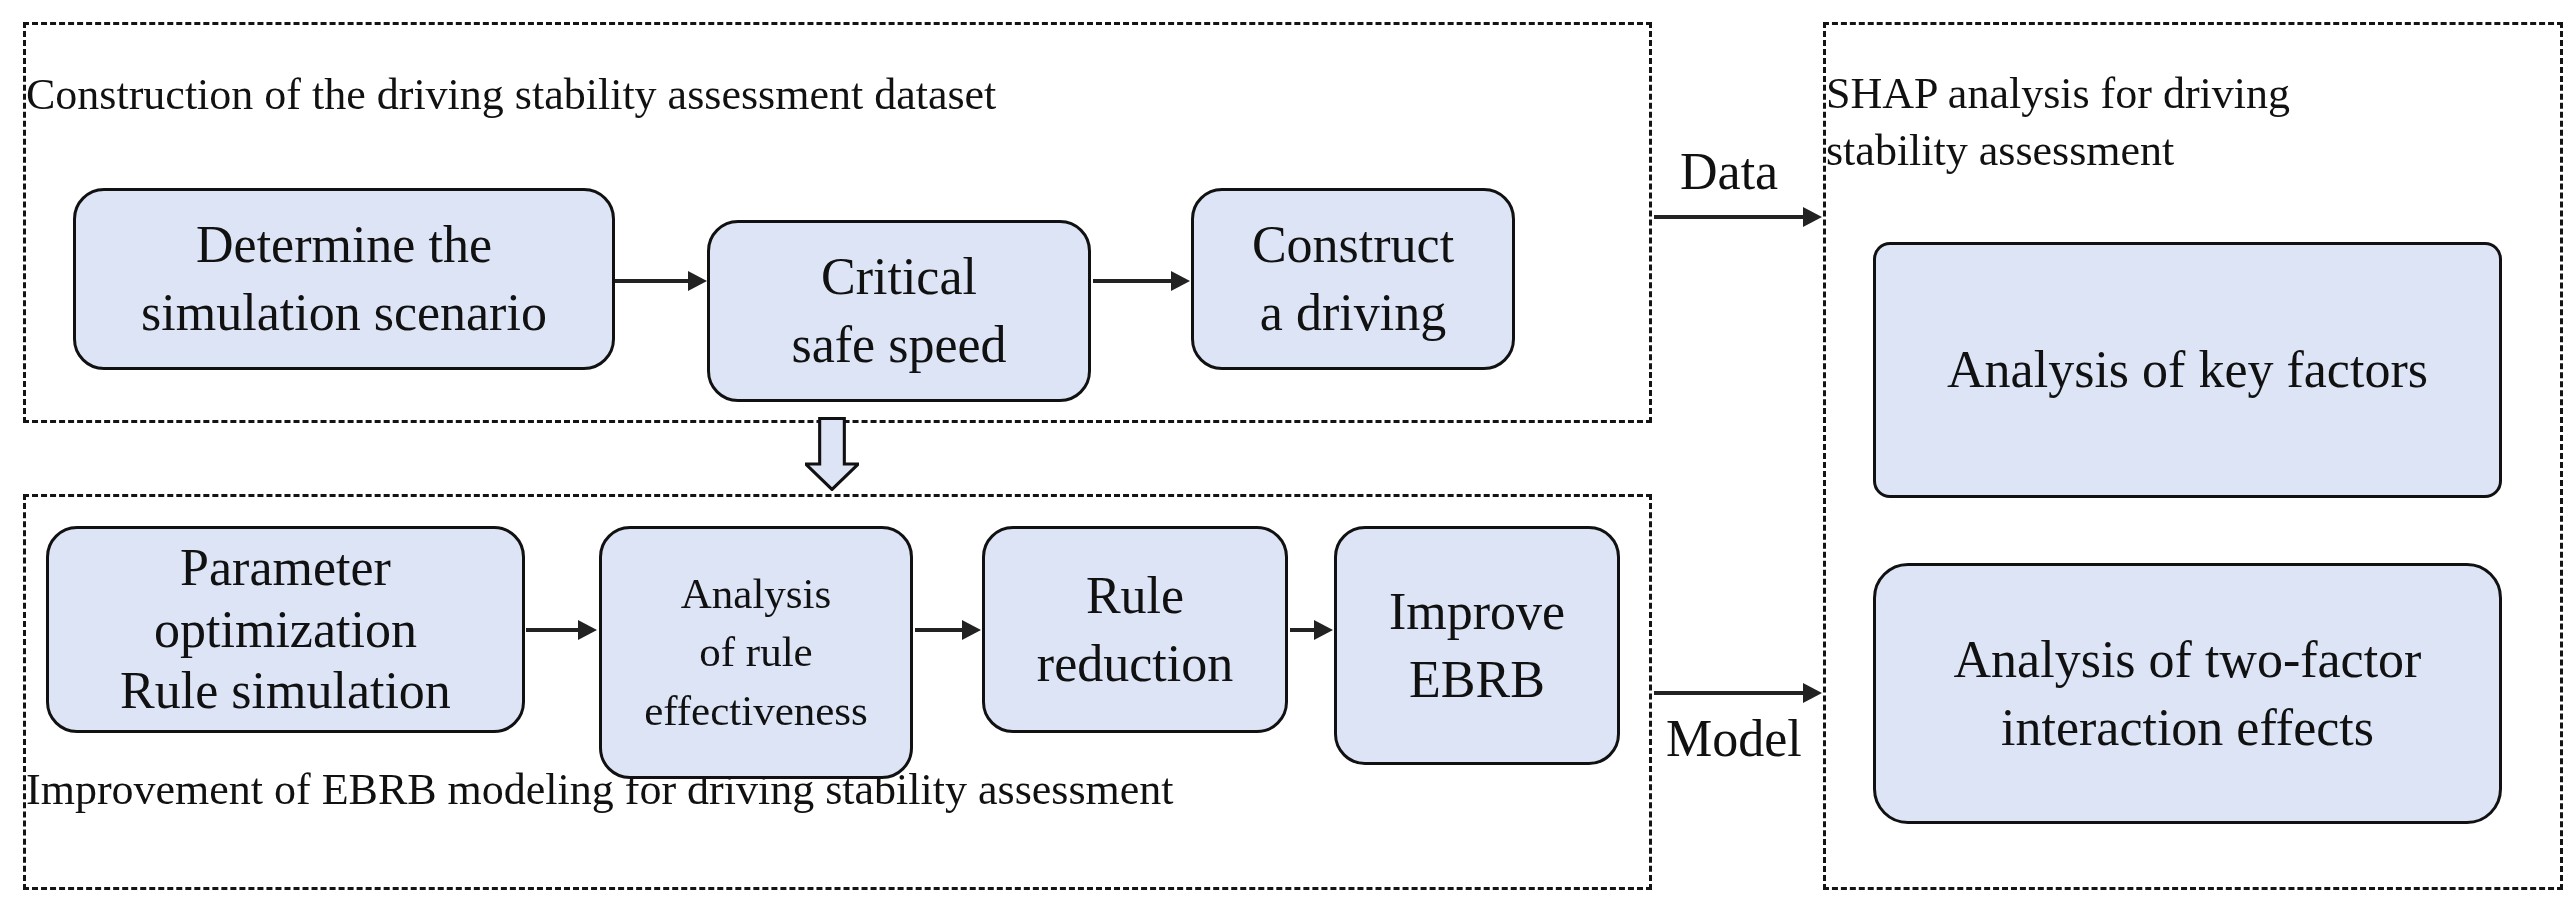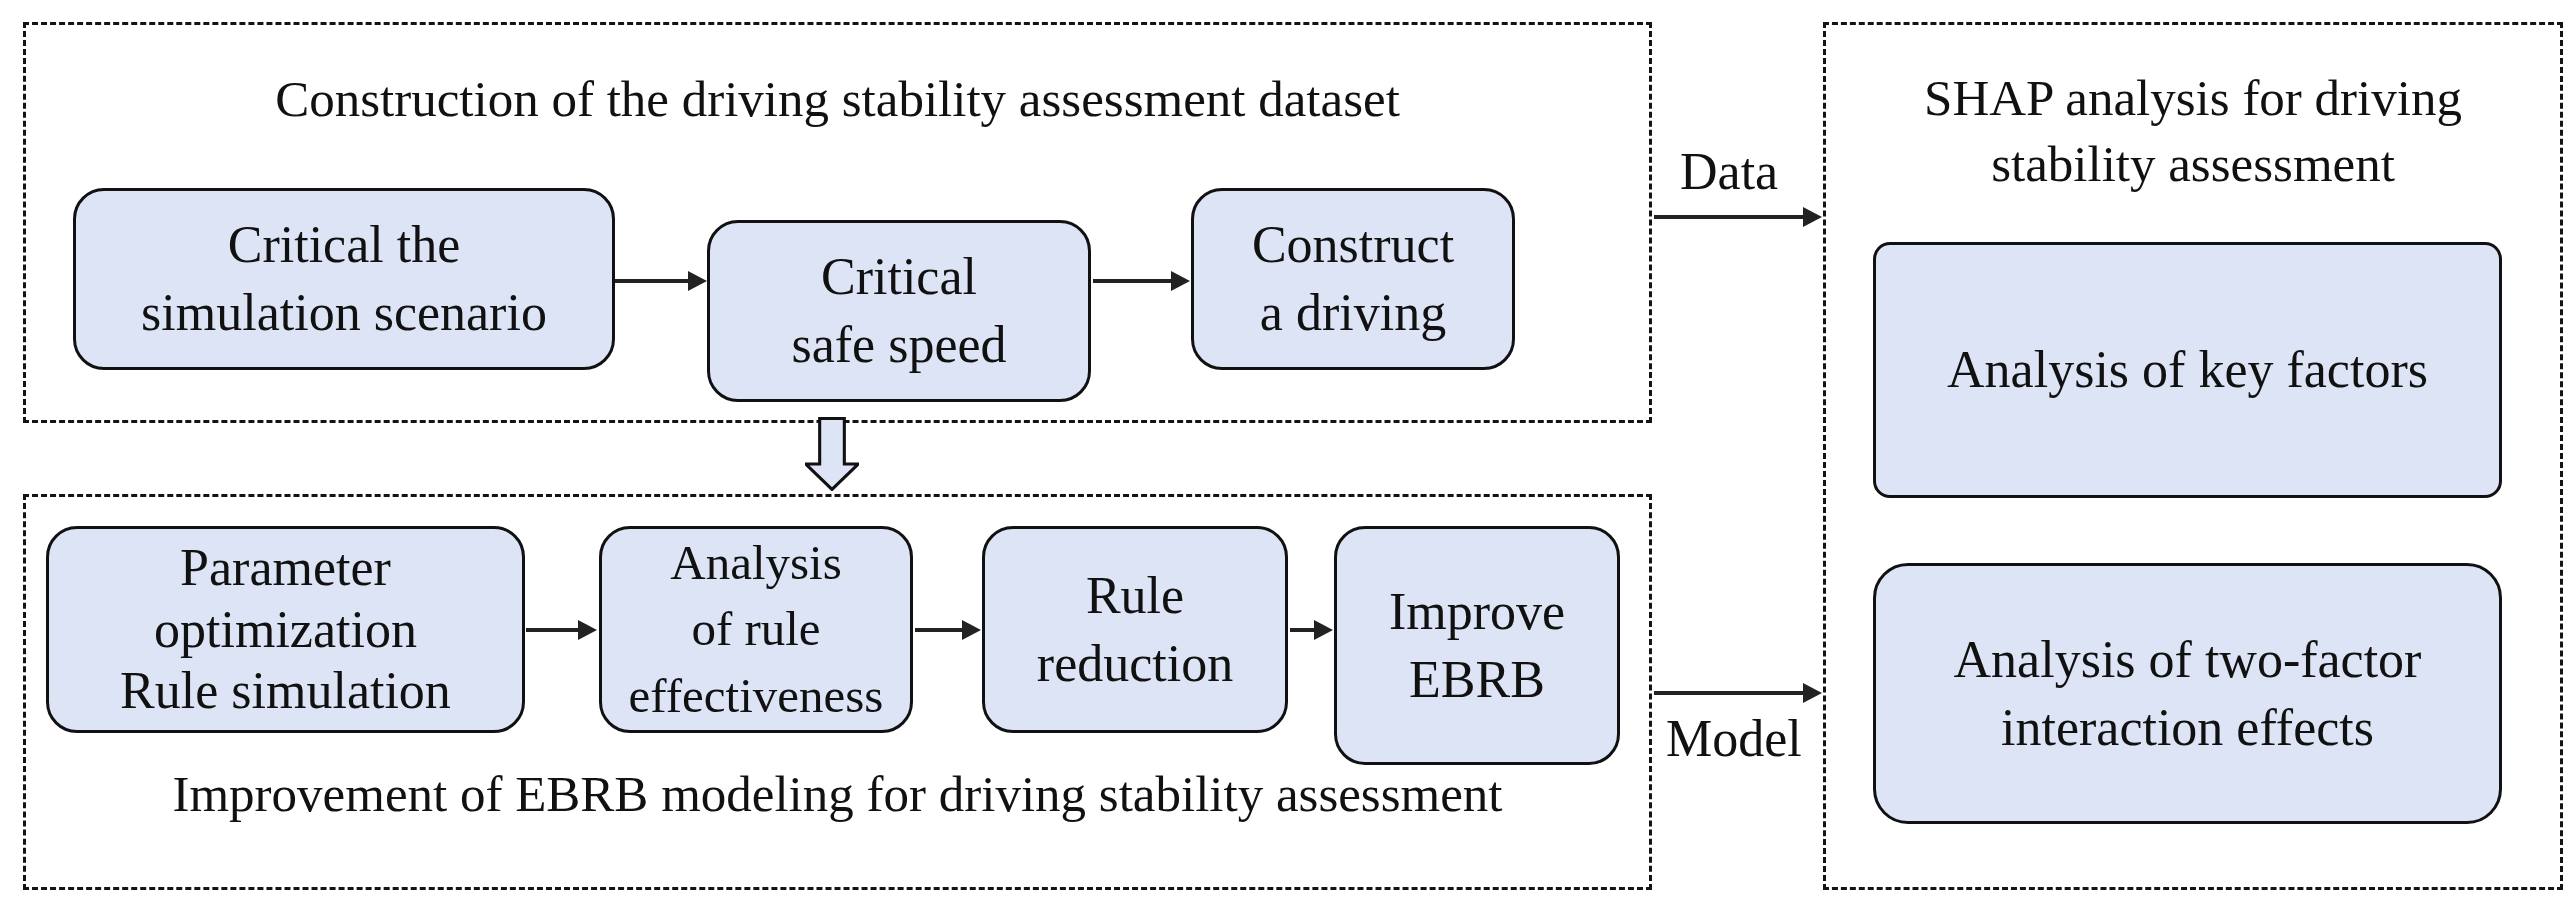--- a/index.html
+++ b/index.html
@@ -26,22 +26,21 @@
     border:3.8px dashed var(--panel-border);
     background:transparent;
     box-sizing:border-box;
   }
   #panel-top{left:23px;top:21.5px;width:1629px;height:401px;}
   #panel-bottom{left:23px;top:494px;width:1629px;height:396px;}
   #panel-right{left:1823px;top:21.5px;width:740px;height:868px;}
 
   .panel-title{
     position:absolute;left:0;width:100%;
-    text-align:center;
-    font-size:51px;line-height:1.28;
+    font-size:44px;line-height:1.28;
     white-space:nowrap;
   }
   #title-top{top:42px;}
   #title-bottom{top:265px;}
   #title-right{top:40px;white-space:normal;line-height:1.3;}
 
   
   .node{
     position:absolute;
     background:var(--node-fill);
@@ -50,21 +49,21 @@
     box-sizing:border-box;
     display:flex;flex-direction:column;
     align-items:center;justify-content:center;
     text-align:center;
     font-size:52px;line-height:1.3;
   }
   #node-a{left:73px; top:188px; width:542px; height:182px;}
   #node-b{left:707px; top:188px; width:384px; height:182px;margin-top:32px;}
   #node-c{left:1191px;top:188px; width:324px; height:182px;}
   #node-d{left:46px;  top:526px; width:479px; height:207px; line-height:1.18;}
-  #node-e{left:599px; top:526px; width:314px; height:207px; font-size:49px; line-height:1.35;}
+  #node-e{left:599px; top:526px; width:314px; height:253px; font-size:43px; line-height:1.35;}
   #node-f{left:982px;top:526px; width:306px; height:207px;}
   #node-g{left:1334px;top:526px; width:286px; height:239px;}
   #node-h{left:1873px;top:242px; width:629px; height:256px; border-radius:17px;}
   #node-i{left:1873px;top:563px; width:629px; height:261px; border-radius:35px;}
 
   
   .arrow{
     position:absolute;height:20px;
     display:flex;align-items:center;
   }
@@ -114,21 +113,21 @@
   </div>
 
   <div class="panel" id="panel-right">
     <div class="panel-title" id="title-right">
       <div>SHAP analysis for driving</div>
       <div>stability assessment</div>
     </div>
   </div>
 
   <div class="node" id="node-a">
-    <div>Critical the</div>
+    <div>Determine the</div>
     <div>simulation scenario</div>
   </div>
   <div class="node" id="node-b">
     <div>Critical</div>
     <div>safe speed</div>
   </div>
   <div class="node" id="node-c">
     <div>Construct</div>
     <div>a driving</div>
   </div>

